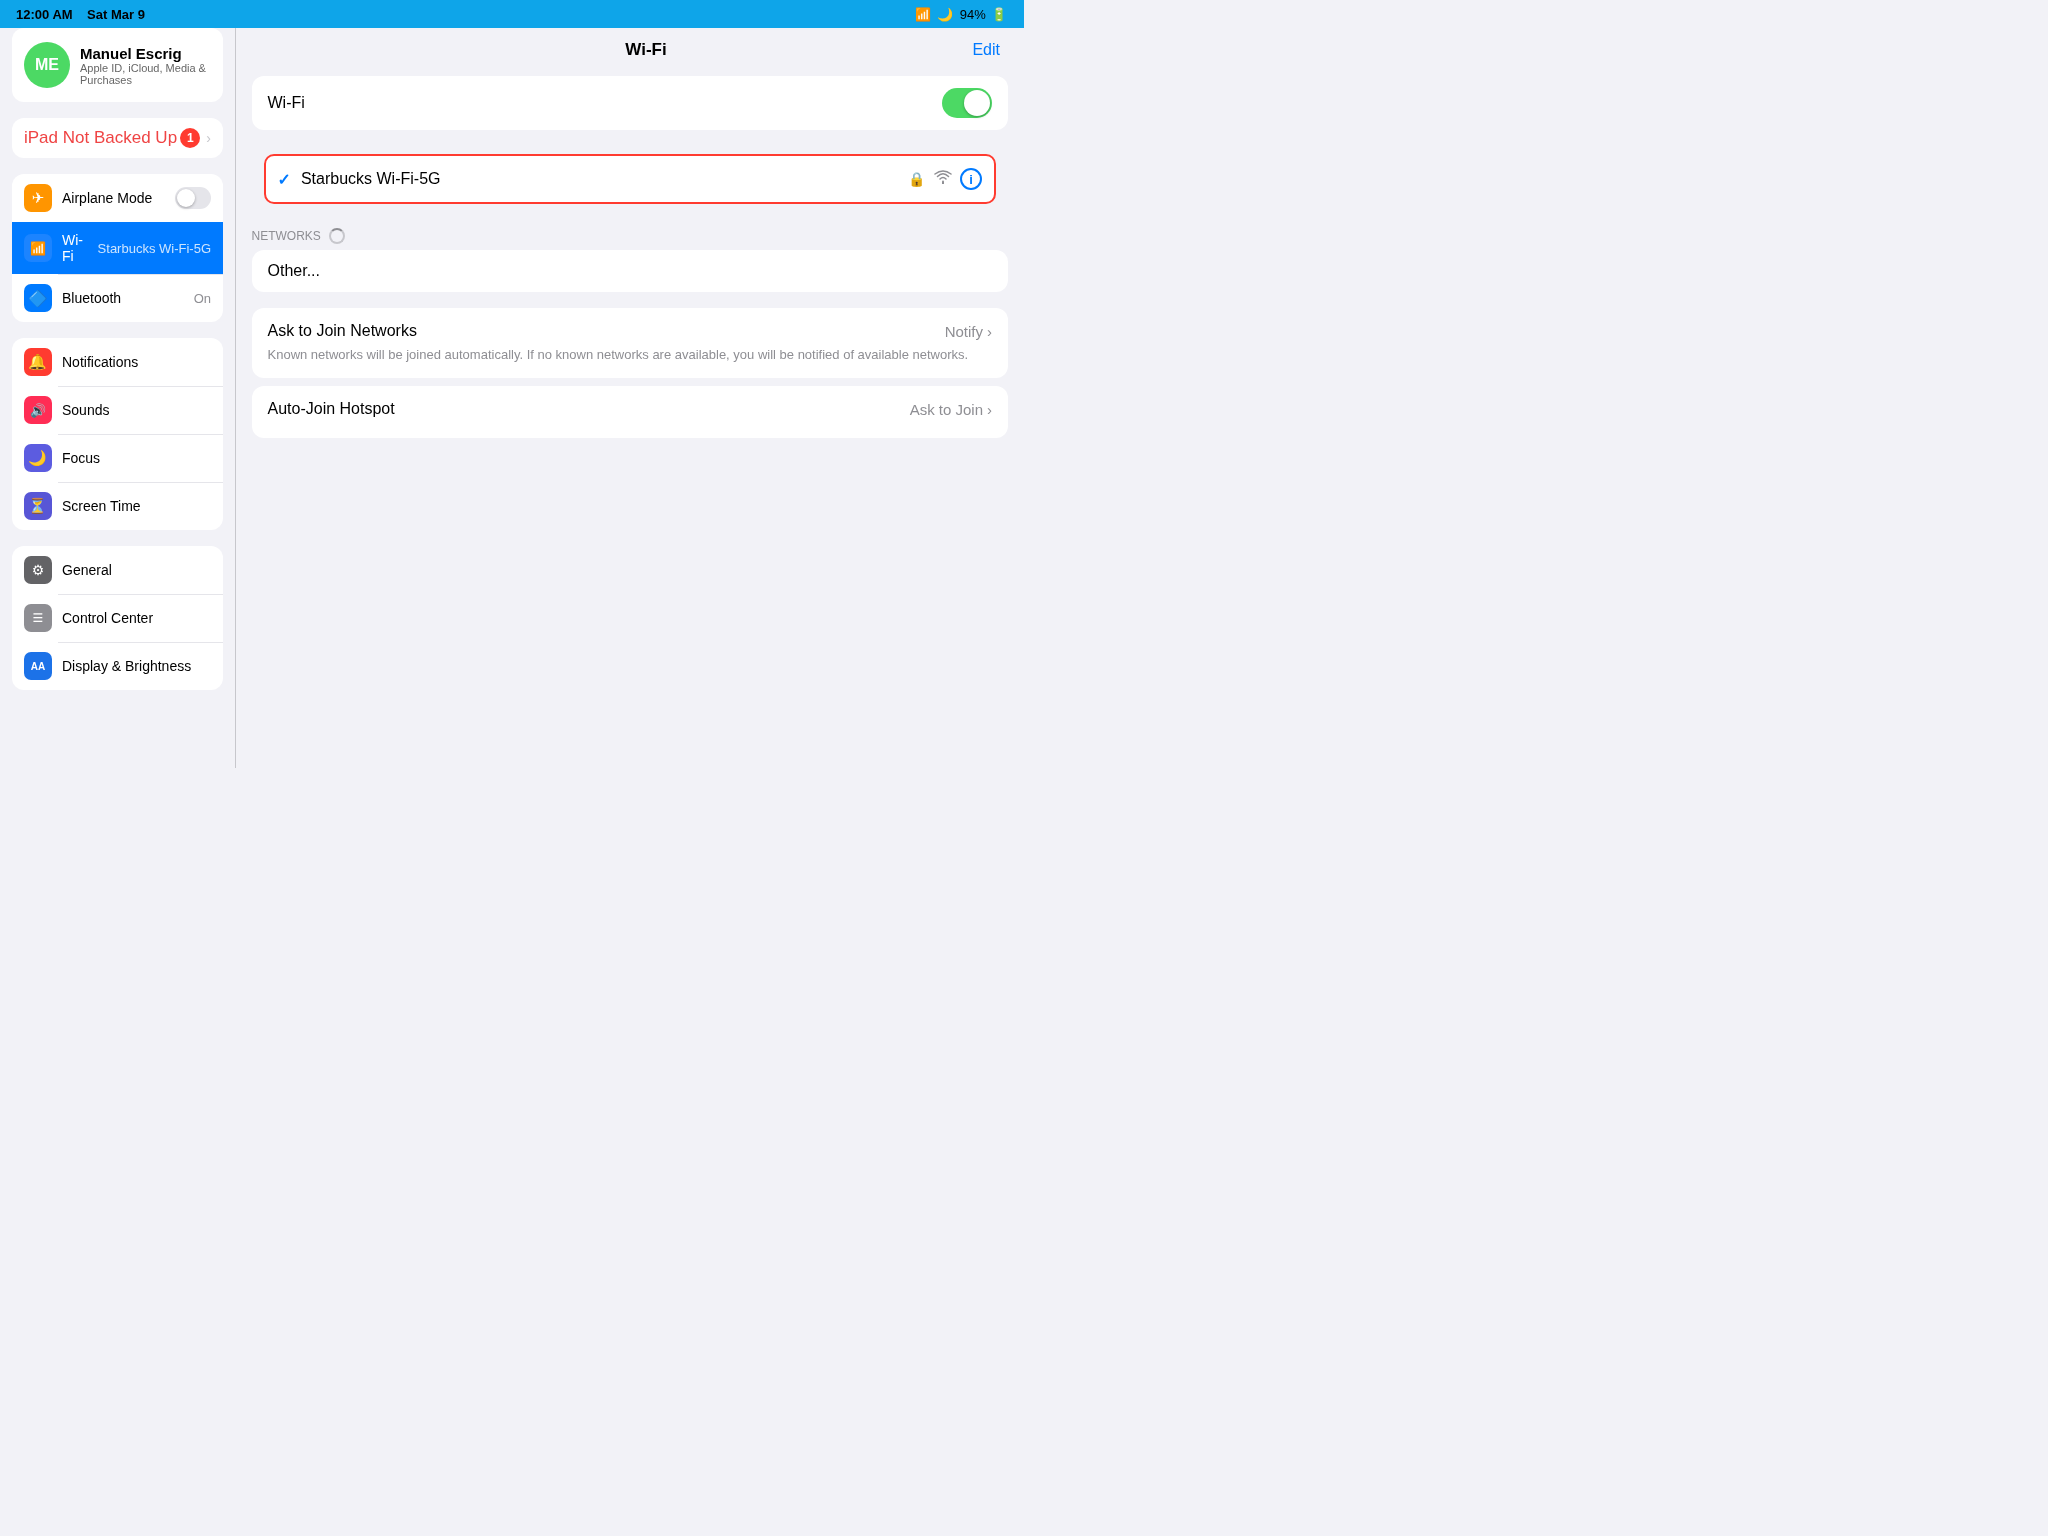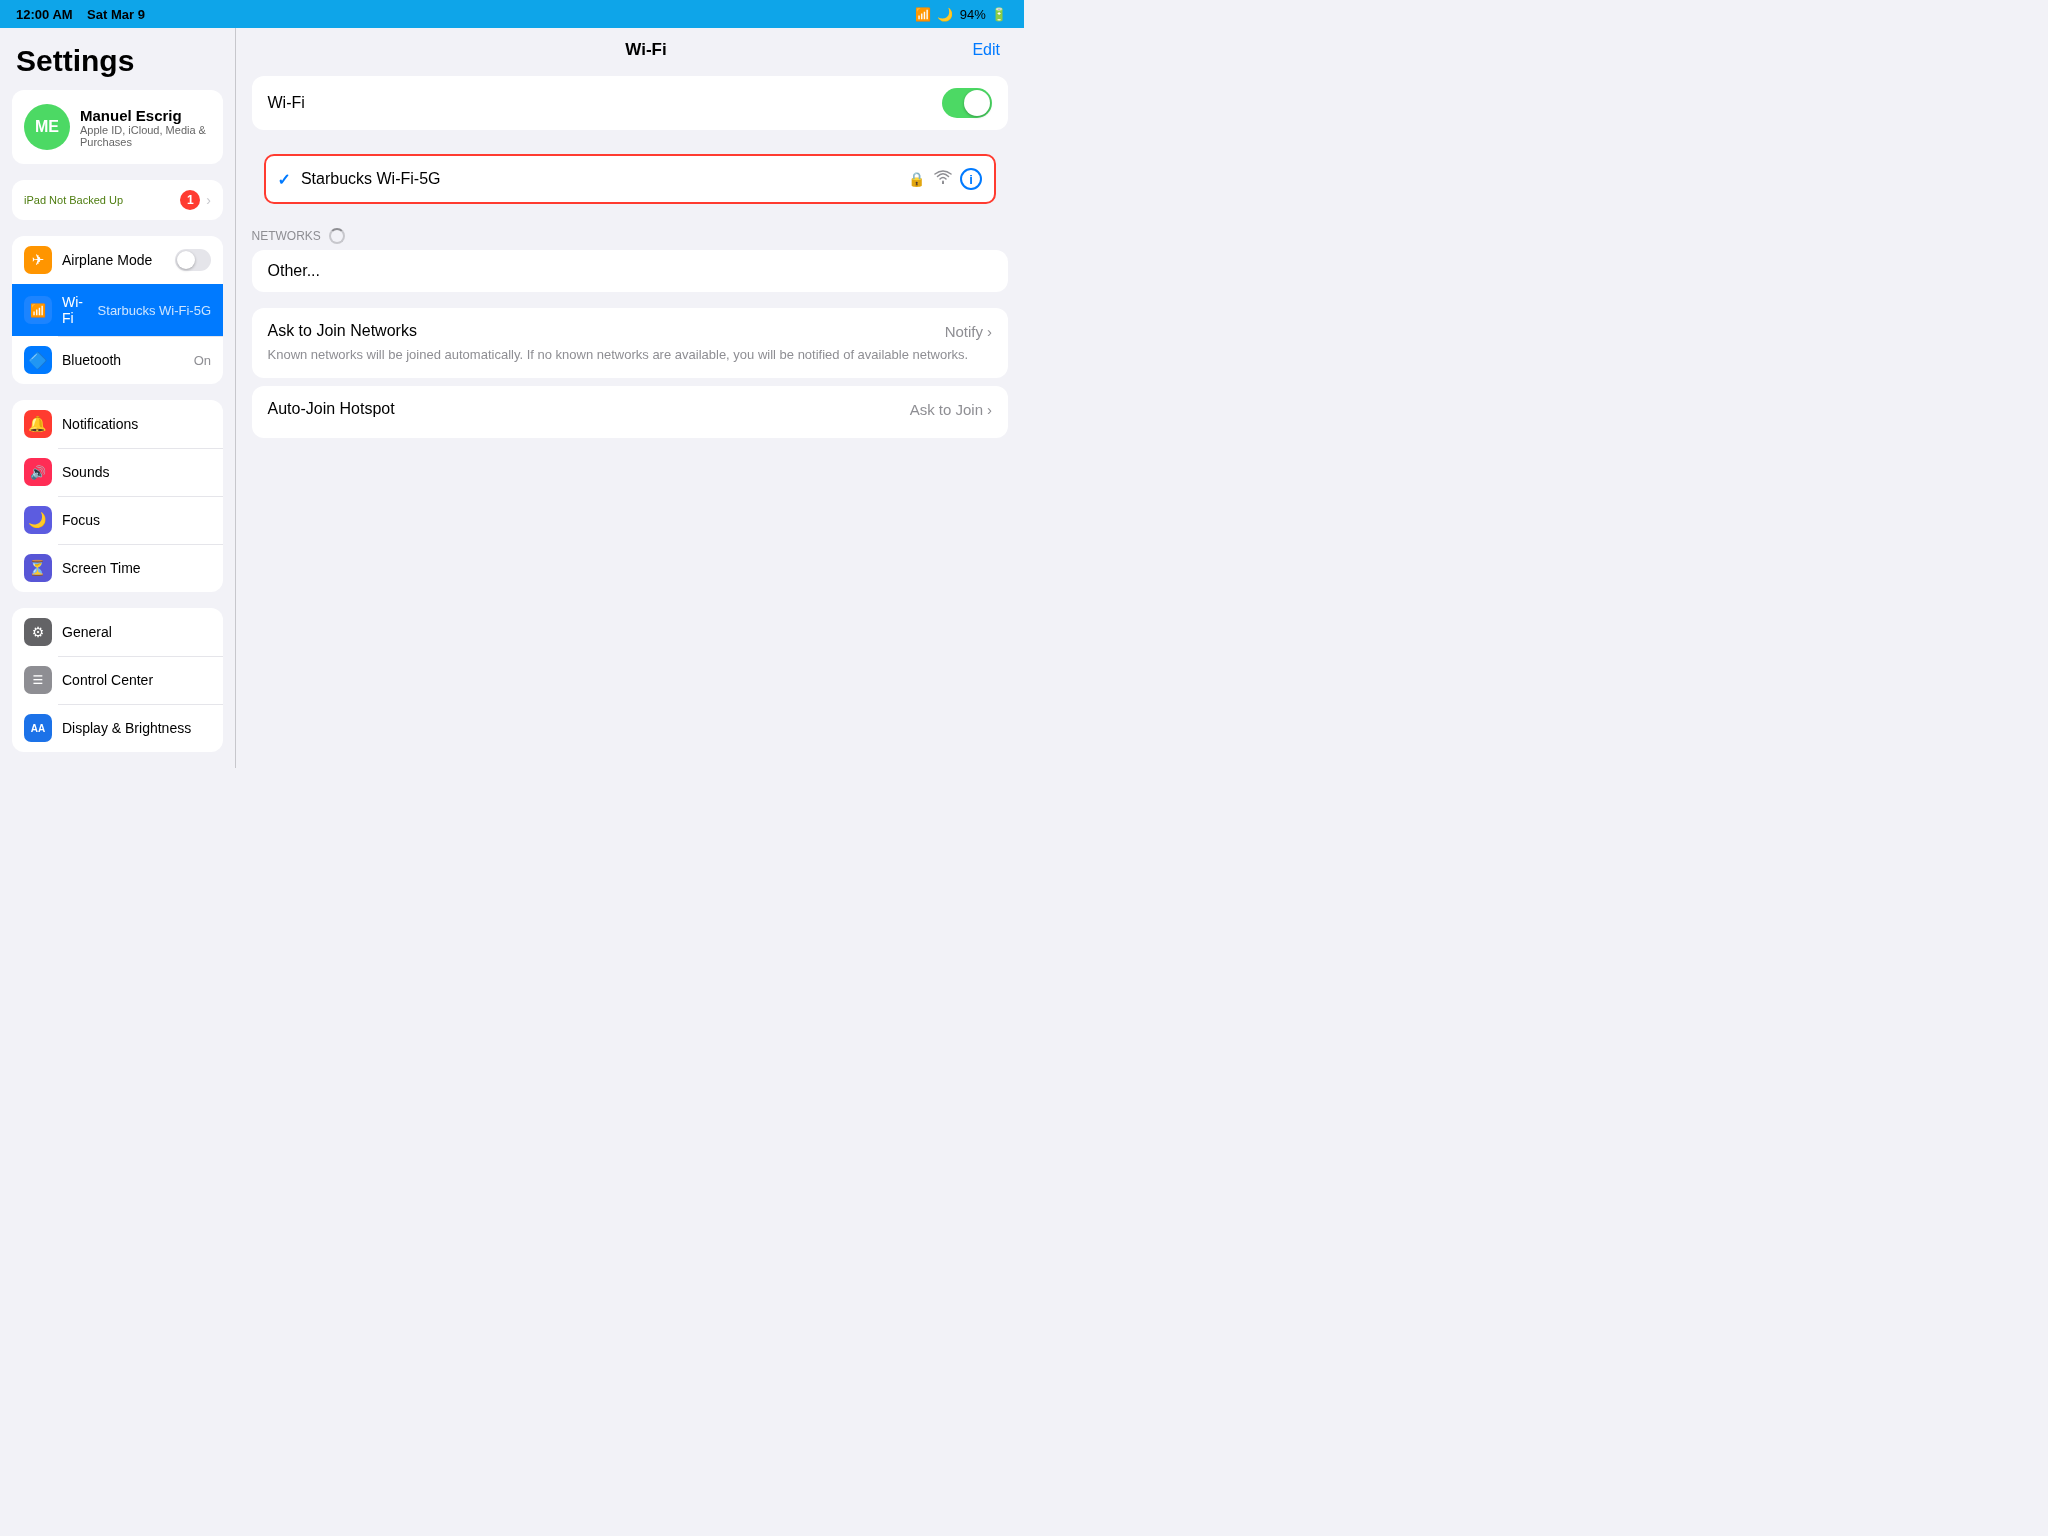--- a/index.html
+++ b/index.html
@@ -90,21 +90,21 @@
     
     .backup-warning {
       background: #fff;
       border-radius: 12px;
       margin: 0 12px 16px 12px;
       padding: 10px 12px;
       display: flex;
       align-items: center;
       justify-content: space-between;
     }
-    .backup-text { font-size: 11px; color: #4d7c0f; }
+    .backup-text { font-size: 17px; color: #ef4444; }
     .backup-right {
       display: flex;
       align-items: center;
       gap: 6px;
     }
     .badge {
       background: #ff3b30;
       color: white;
       border-radius: 50%;
       width: 20px;
@@ -357,21 +357,20 @@
     <span>📶</span>
     <span>🌙</span>
     <span>94%</span>
     <span>🔋</span>
   </div>
 </div>
 
 <div class="main-layout">
 
   <div class="sidebar">
-    <div class="sidebar-title">Settings</div>
 
     <div class="profile-card">
       <div class="avatar">
         <span>ME</span>
       </div>
       <div class="profile-info">
         <div class="name">Manuel Escrig</div>
         <div class="subtitle">Apple ID, iCloud, Media &amp; Purchases</div>
       </div>
     </div>

